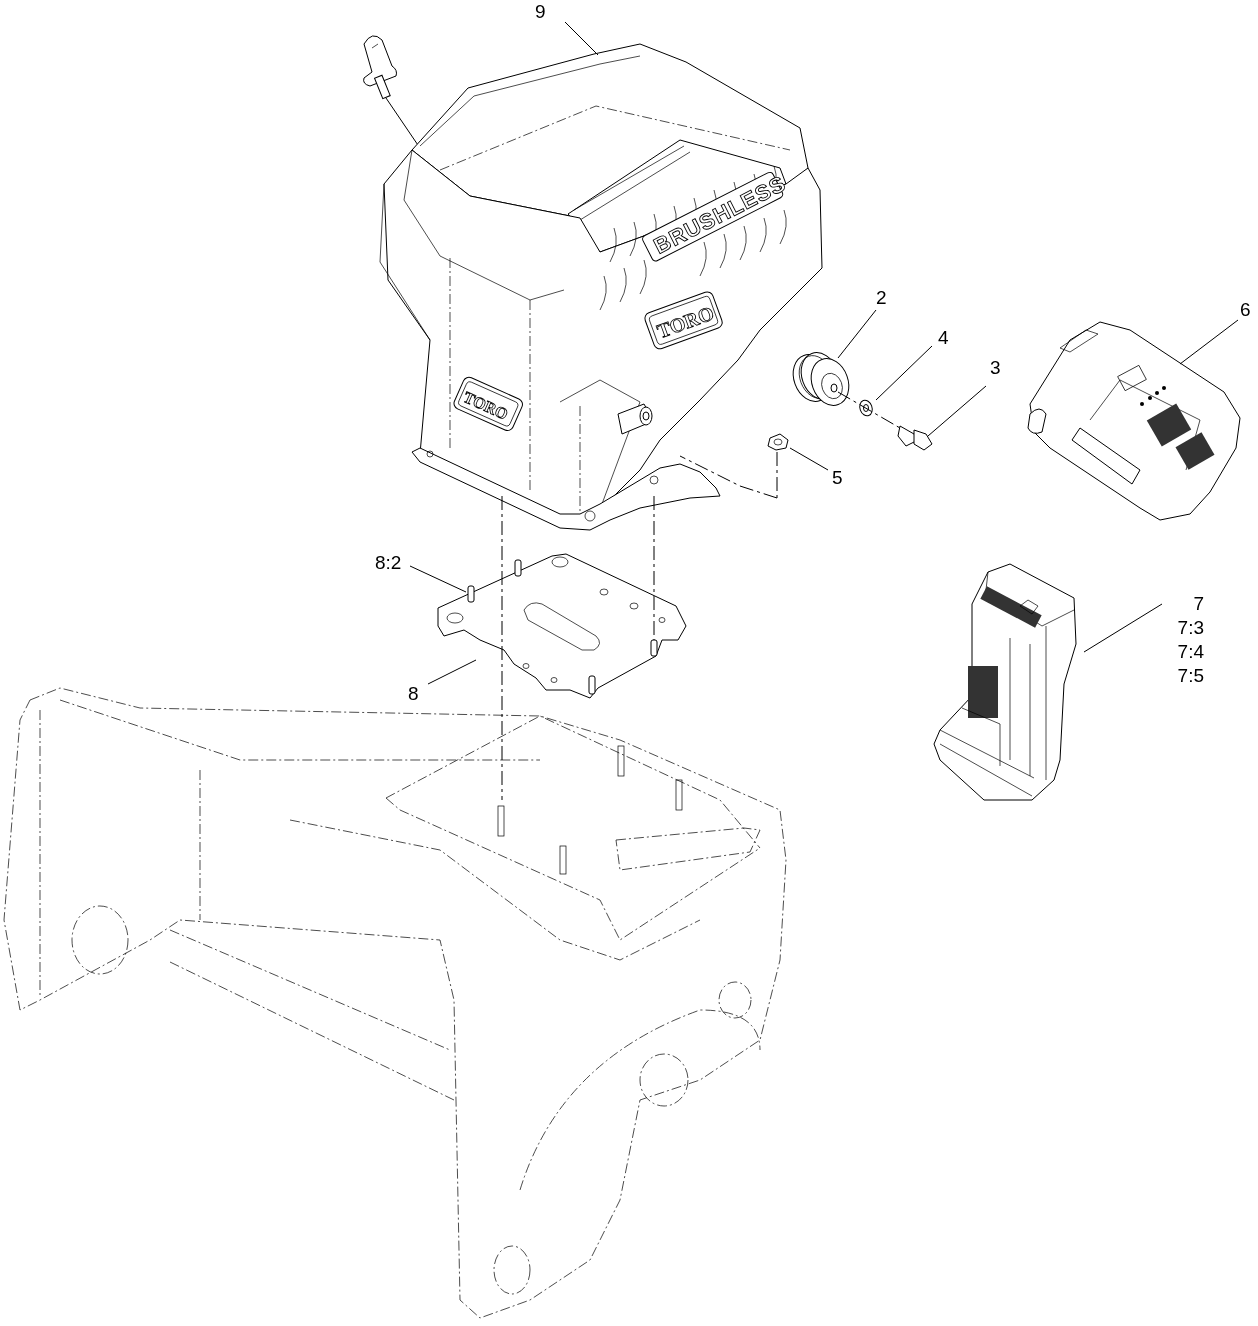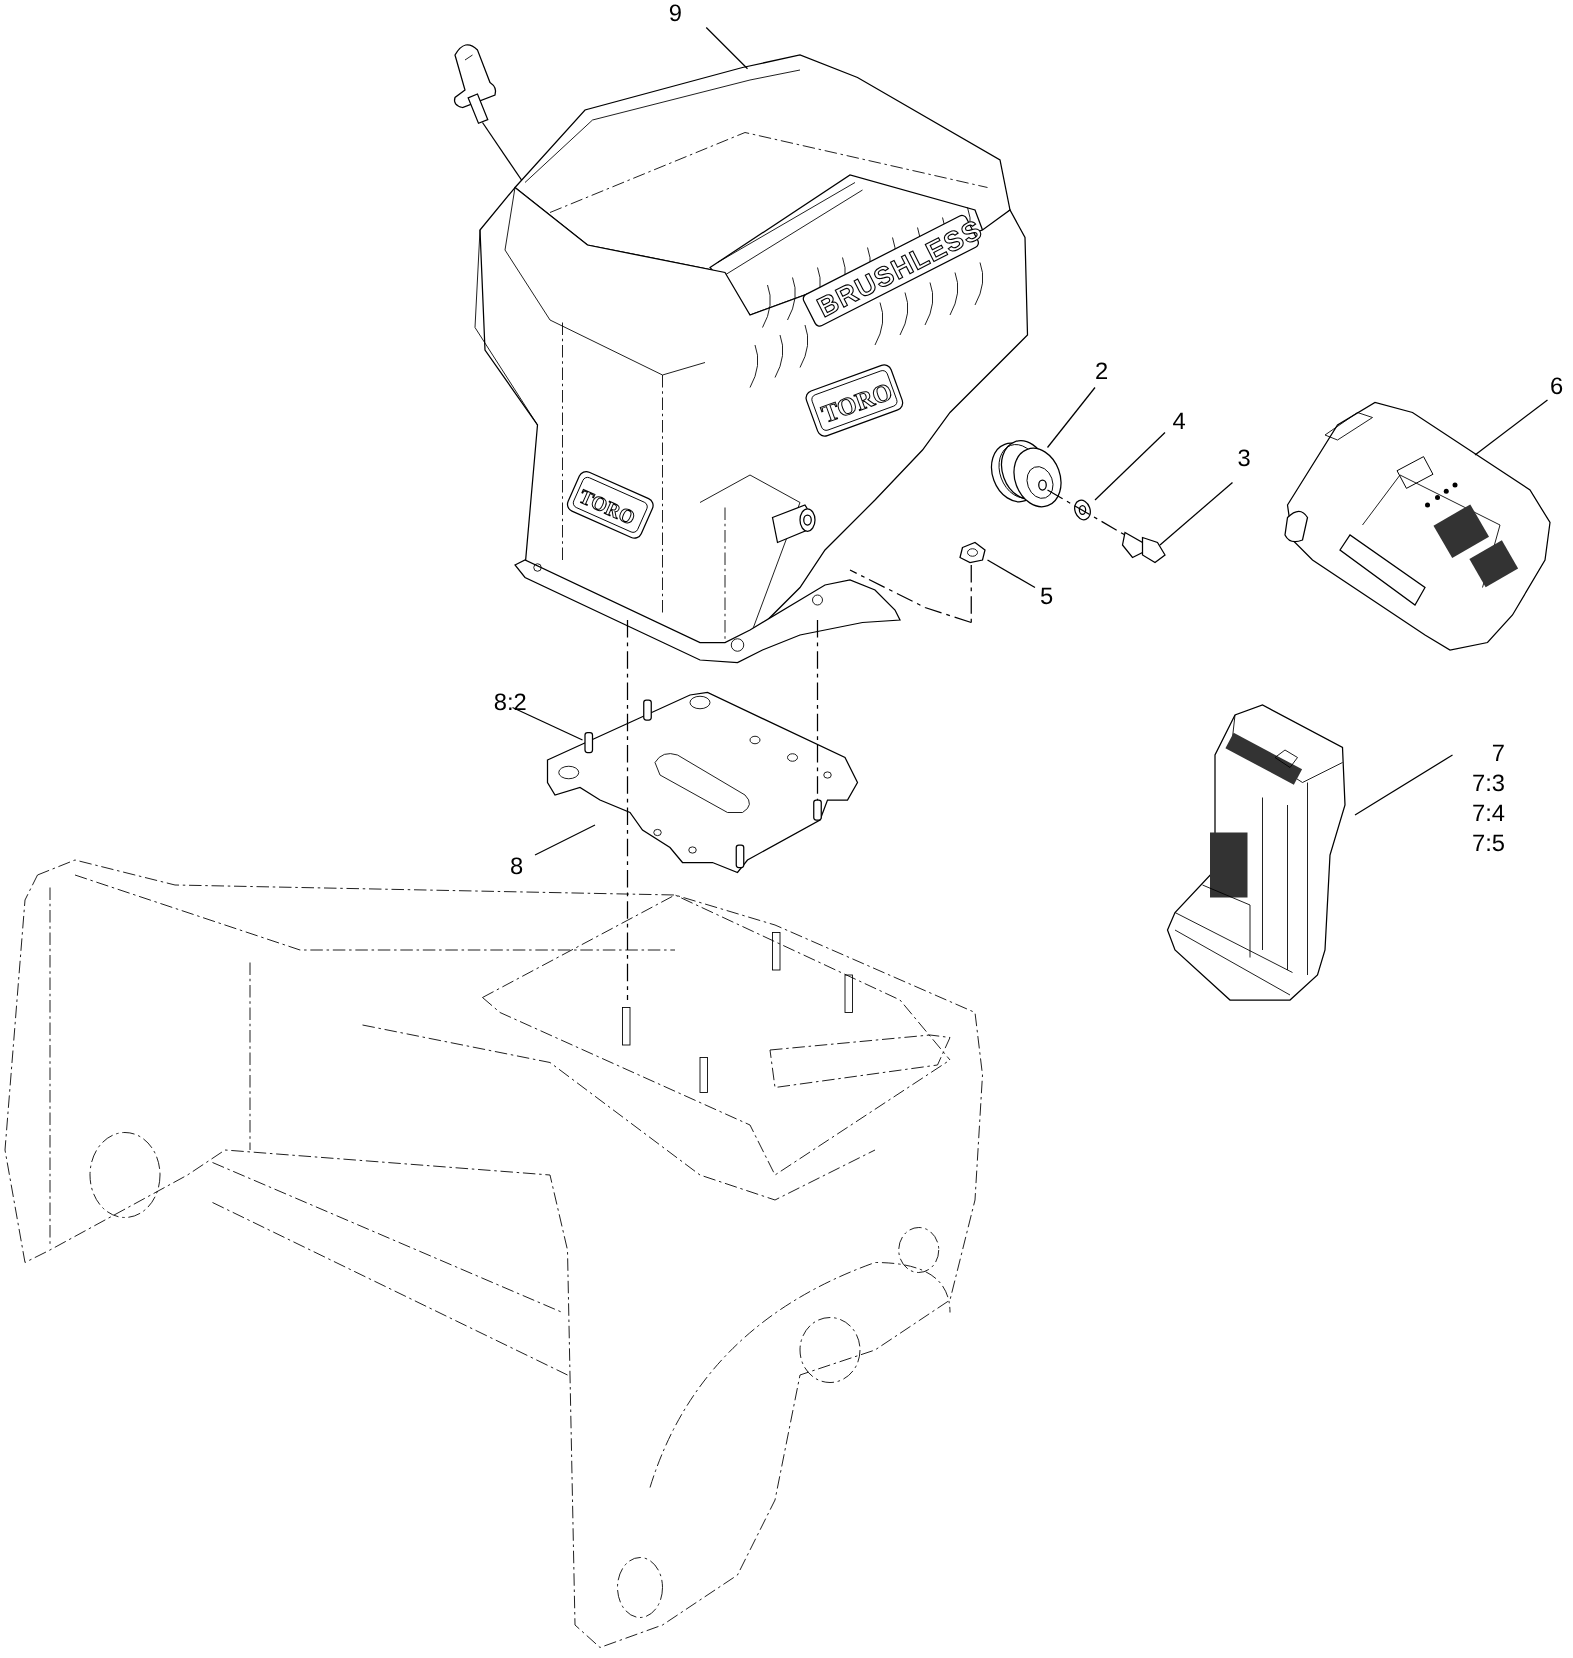--- a/index.html
+++ b/index.html
@@ -202,21 +202,21 @@
   </svg>
 
   
   <div class="callout" style="left:535px; top:2px;">9</div>
   <div class="callout" style="left:876px; top:288px;">2</div>
   <div class="callout" style="left:938px; top:328px;">4</div>
   <div class="callout" style="left:990px; top:358px;">3</div>
   <div class="callout" style="left:832px; top:468px;">5</div>
   <div class="callout" style="left:1240px; top:300px;">6</div>
   <div class="callout" style="left:408px; top:684px;">8</div>
-  <div class="callout" style="left:375px; top:553px;margin-left:20px;">8:2</div>
+  <div class="callout" style="left:375px; top:553px;">8:2</div>
 
   <div class="callout-stack" style="left:1166px; top:592px; width:38px;">
     <div>7</div>
     <div>7:3</div>
     <div>7:4</div>
     <div>7:5</div>
   </div>
 </div>
 
 </body></html>

